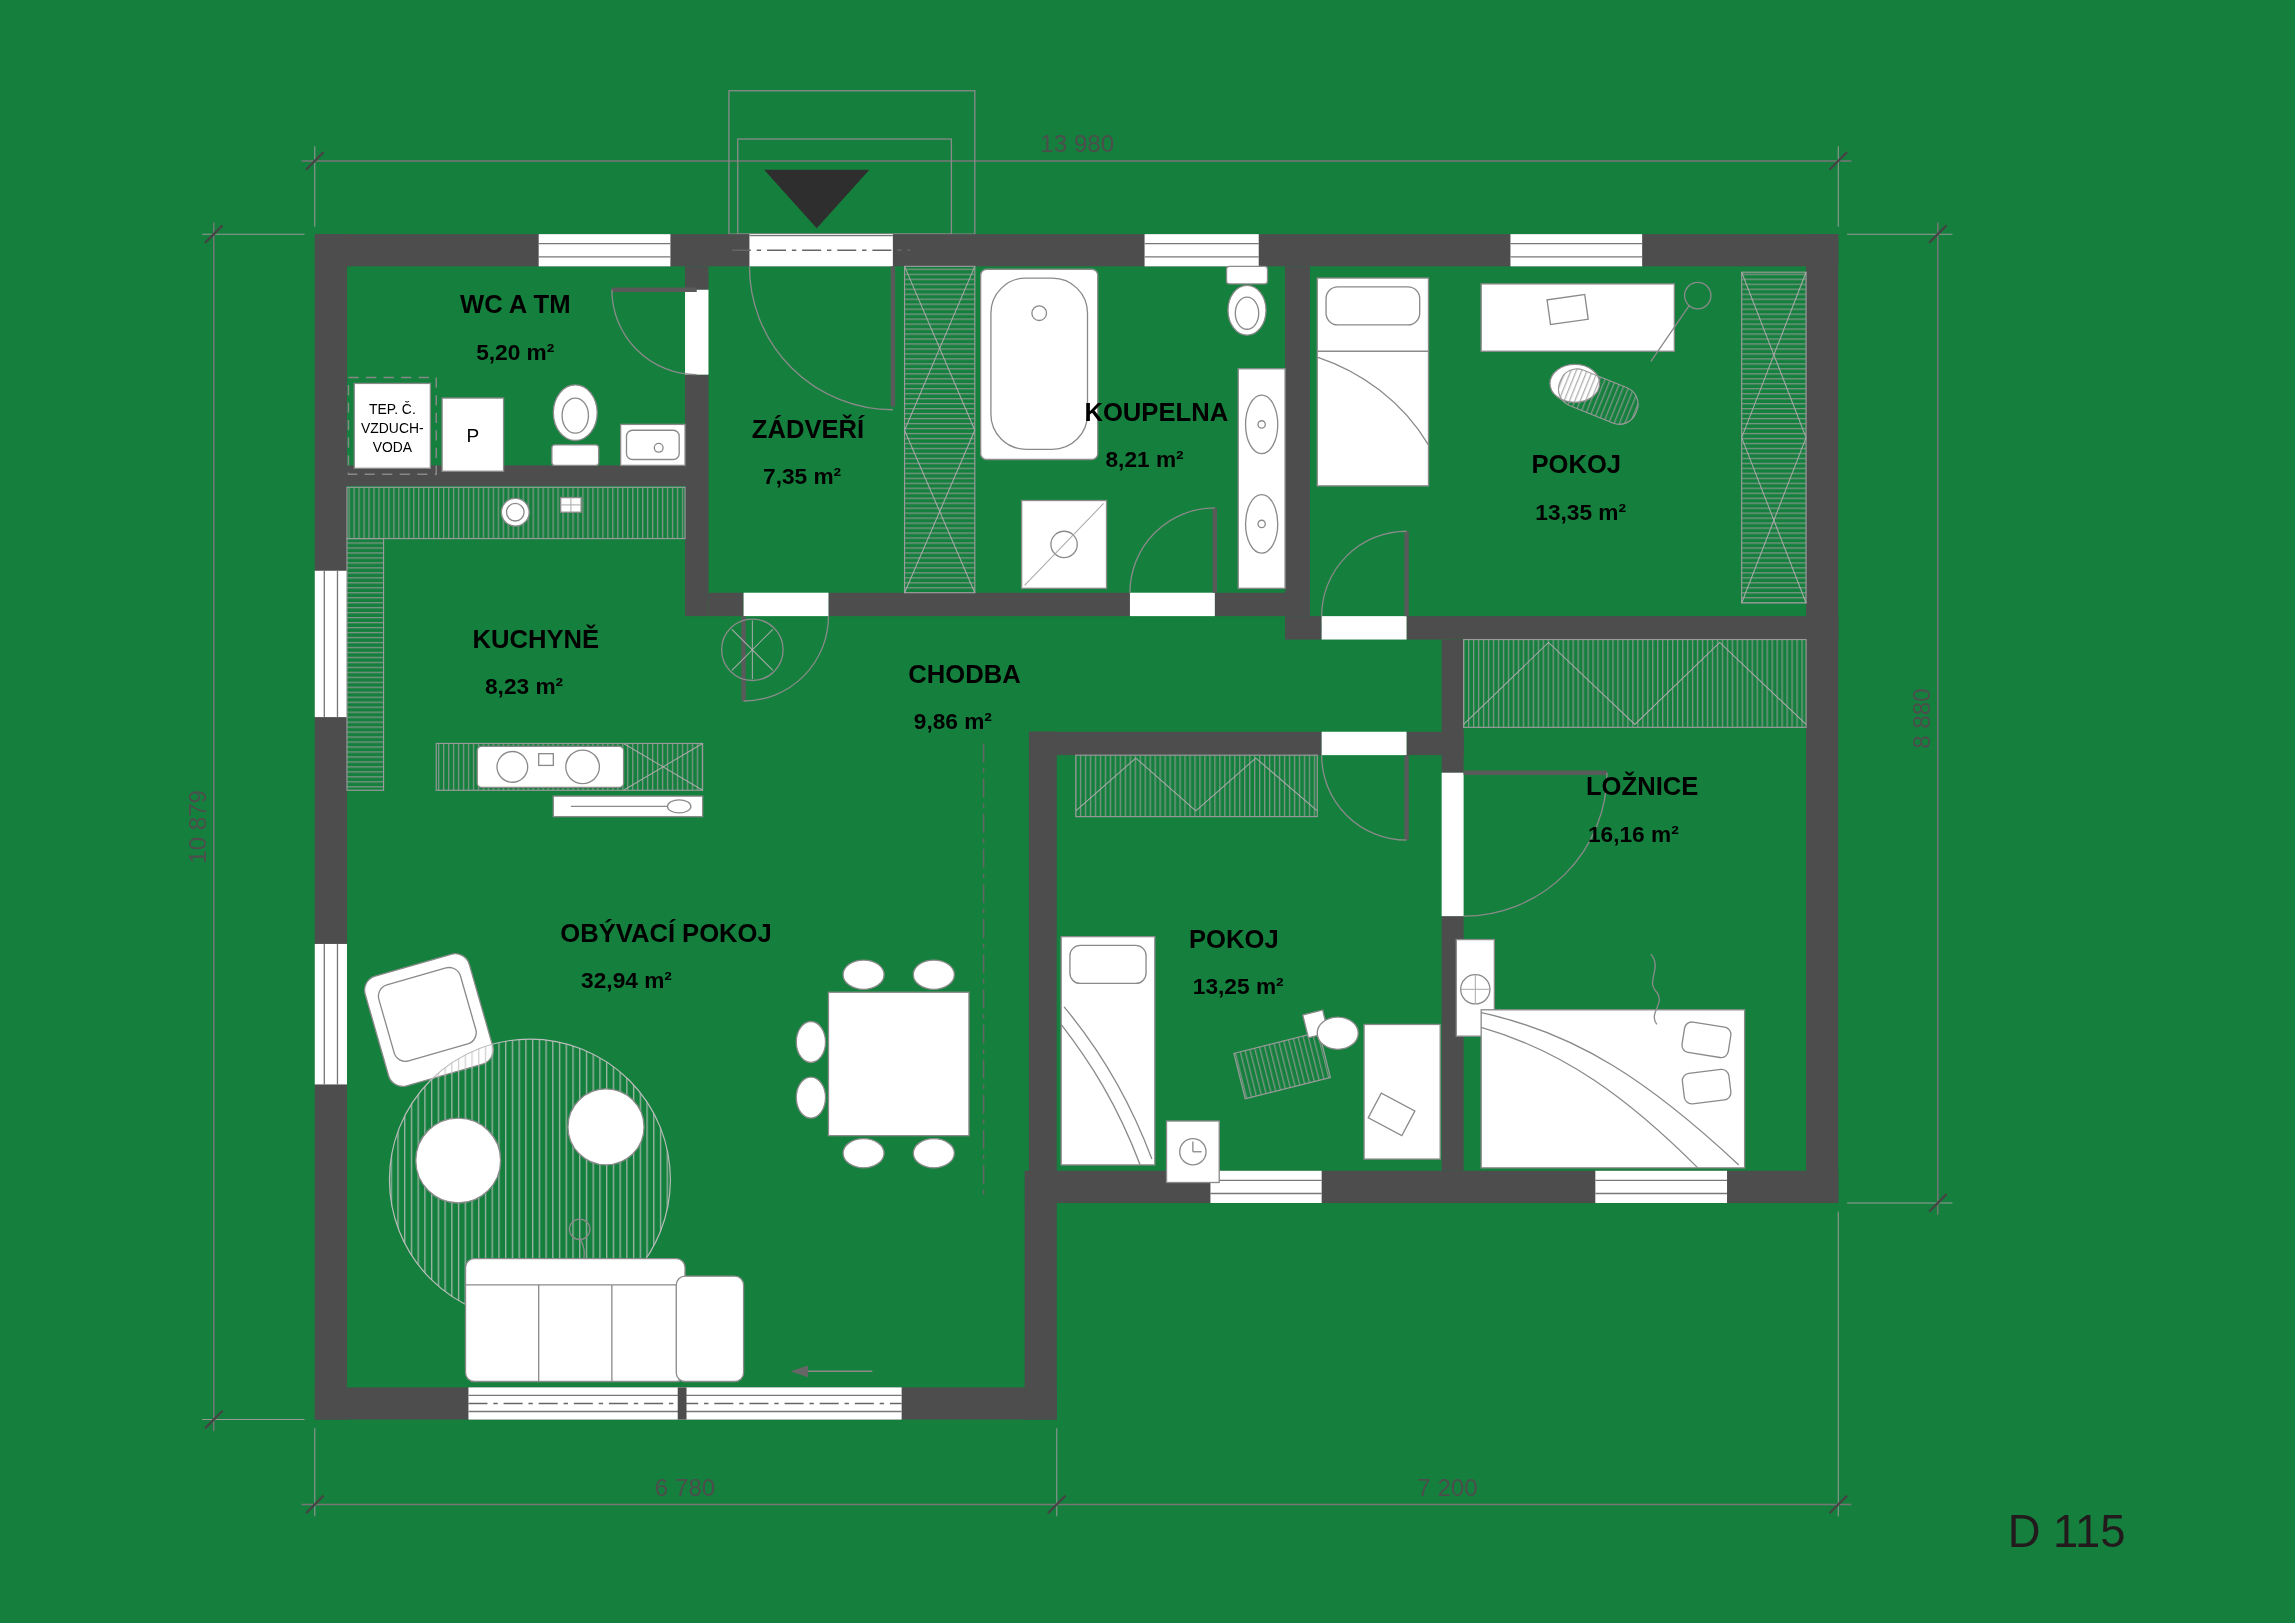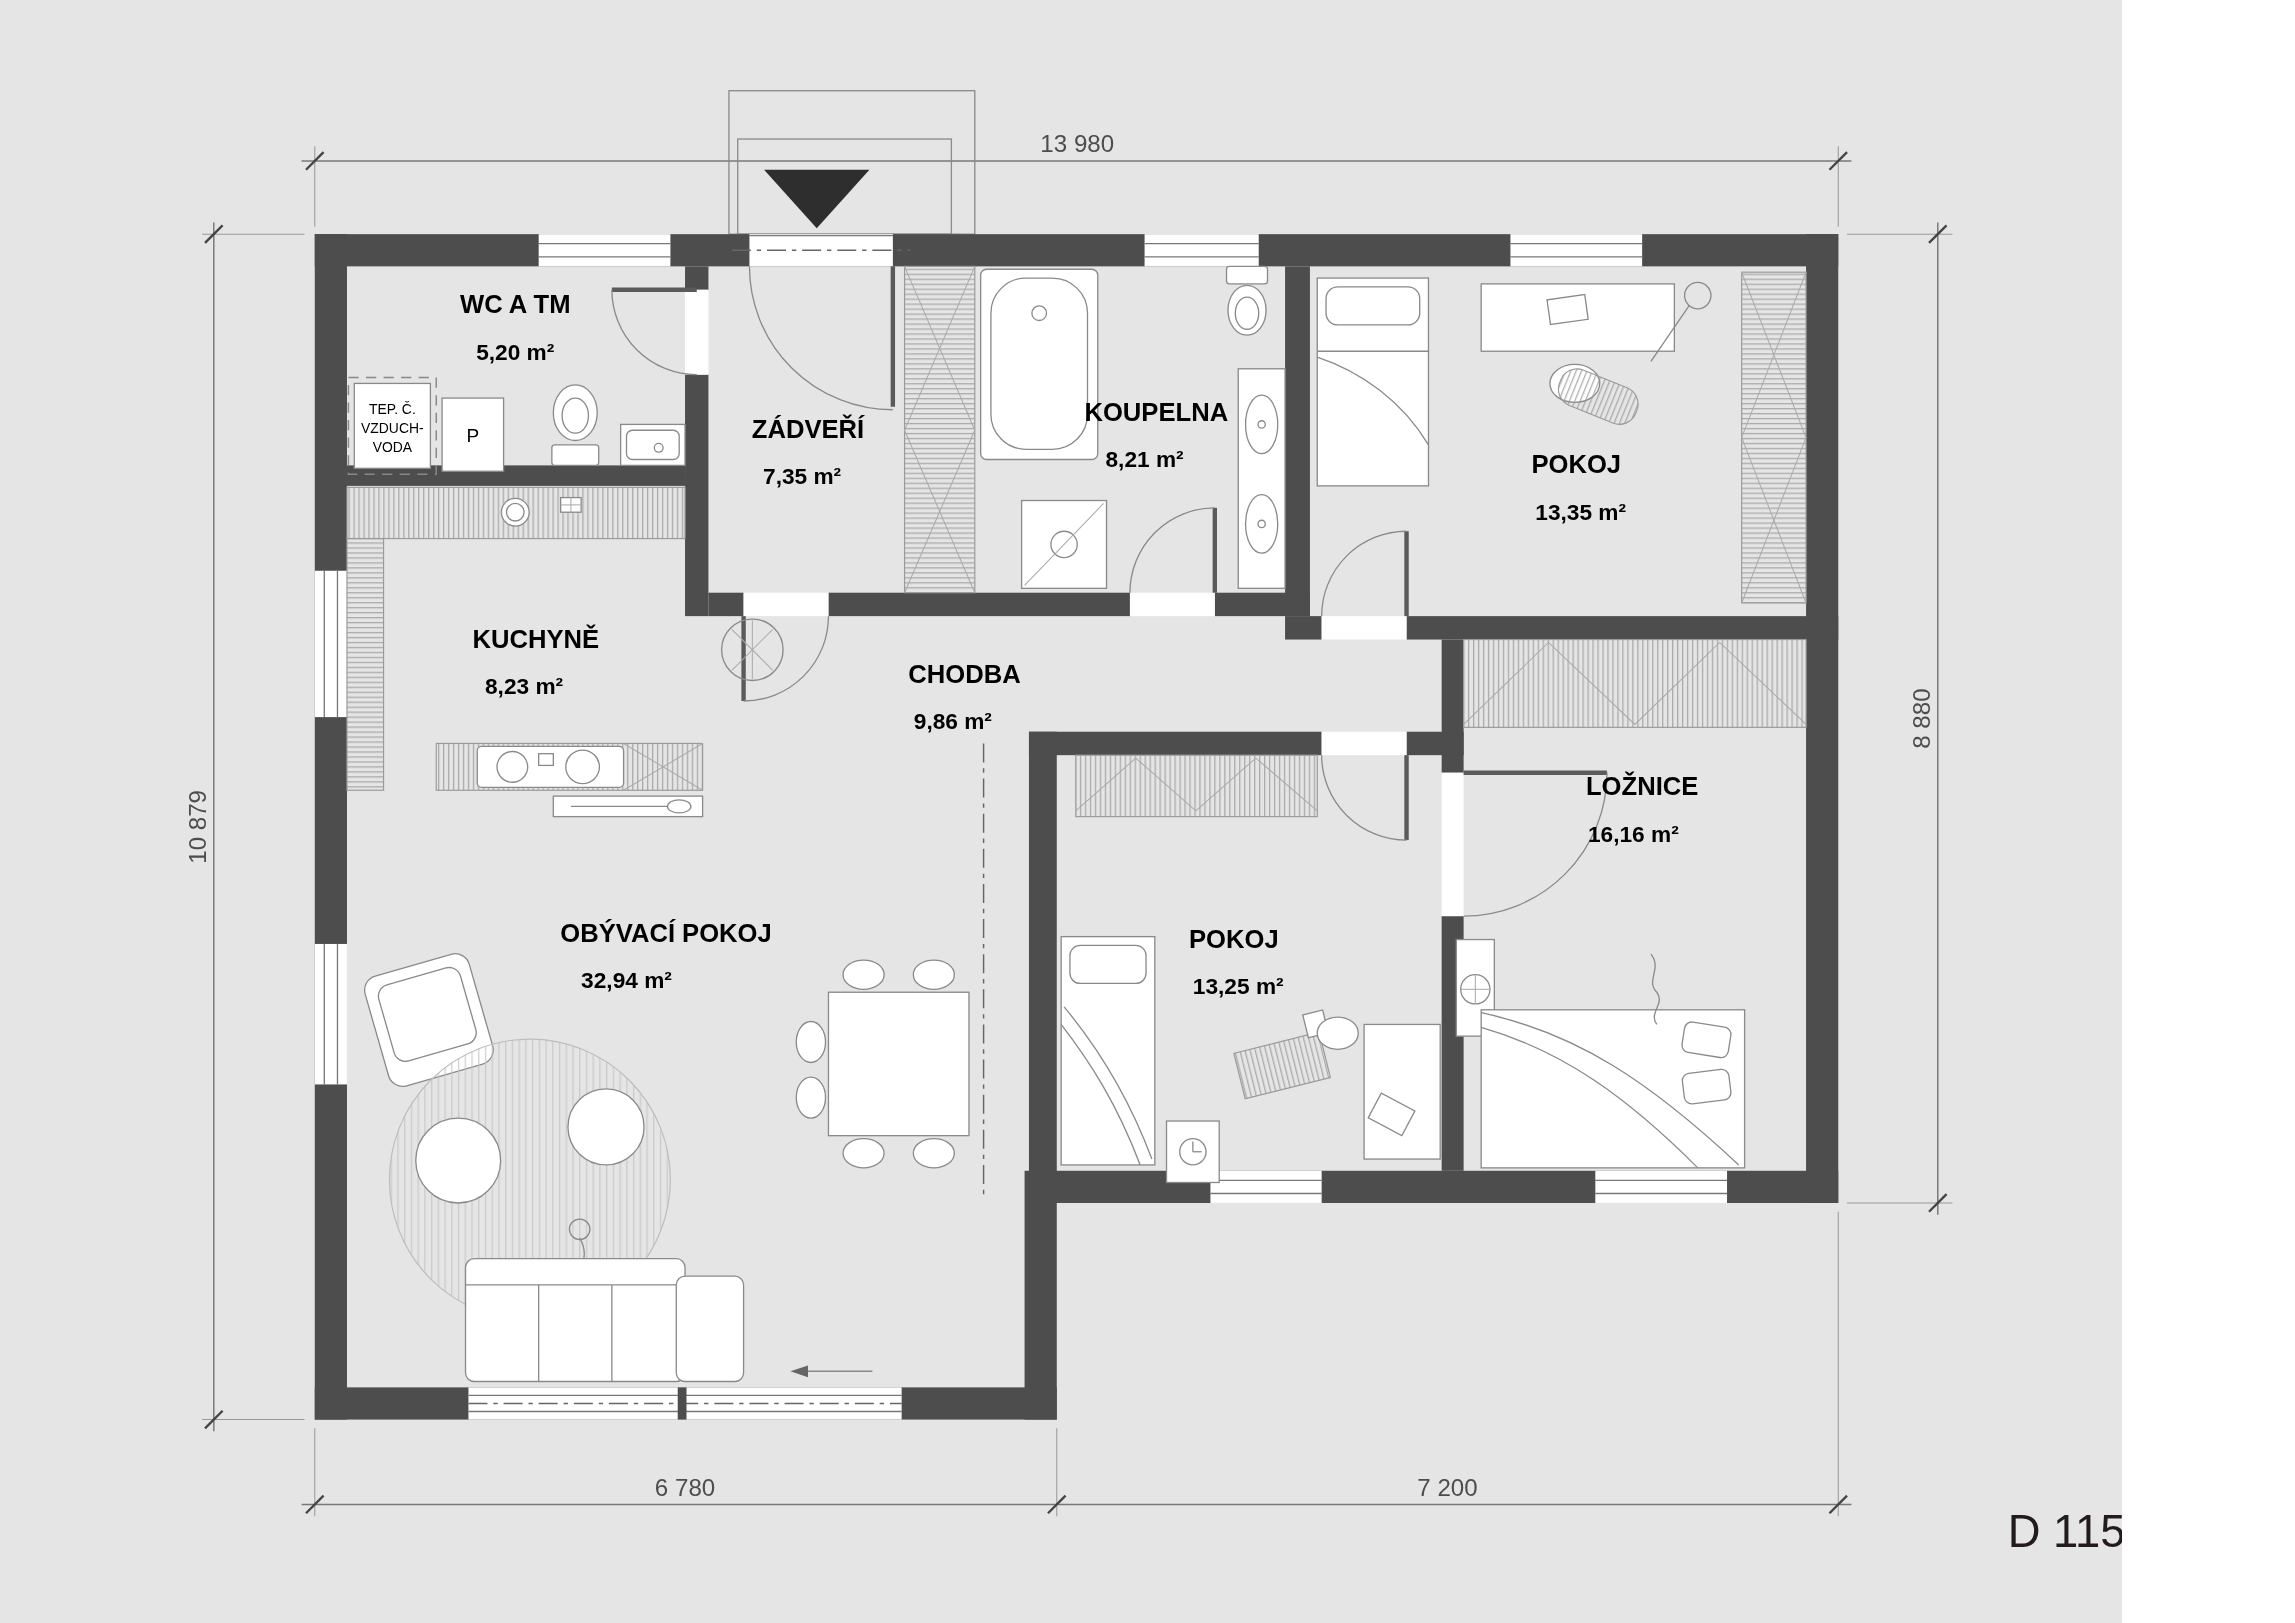--- a/index.html
+++ b/index.html
@@ -1,16 +1,16 @@
 <!DOCTYPE html>
 <html style="--wall: #4d4d4d; --line: #8a8a8a; --dim: #4d4d4d; --accent: #2e2e2e;font-size:7.4px"><head>
 <meta charset="utf-8">
 <style>
   html,body{margin:0;padding:0;background:#fff;}
-  #stage{position:relative;width:2122px;height:1623px;background:#e5e5e5;overflow:hidden;}
+  #stage{position:relative;width:2295px;height:1623px;background:#15803d;overflow:hidden;}
   svg{position:absolute;left:0;top:0;}
   text{font-family:"Liberation Sans",sans-serif;fill:#000;}
   .room-name{font-size:17.5px;font-weight:bold;}
   .room-area{font-size:15.5px;font-weight:bold;}
   .dim-text{font-size:16.5px;fill:#4d4d4d;font-weight:400;}
   .tiny{font-size:9.5px;}
   .ptxt{font-size:13px;}
   .code{font-size:31px;fill:#221a1c;font-weight:500;}
   .wall{fill:var(--wall,#4d4d4d);}
   .thin{stroke:#8a8a8a;stroke-width:.9;fill:none;}

